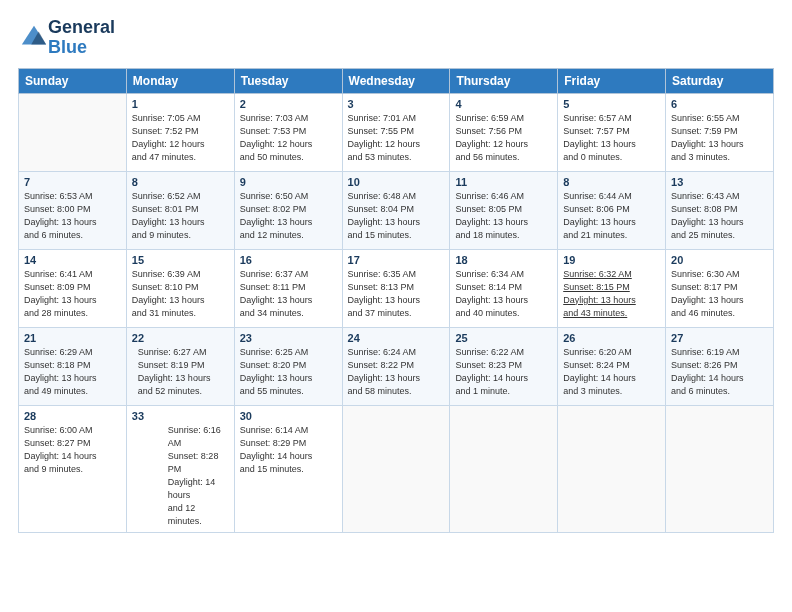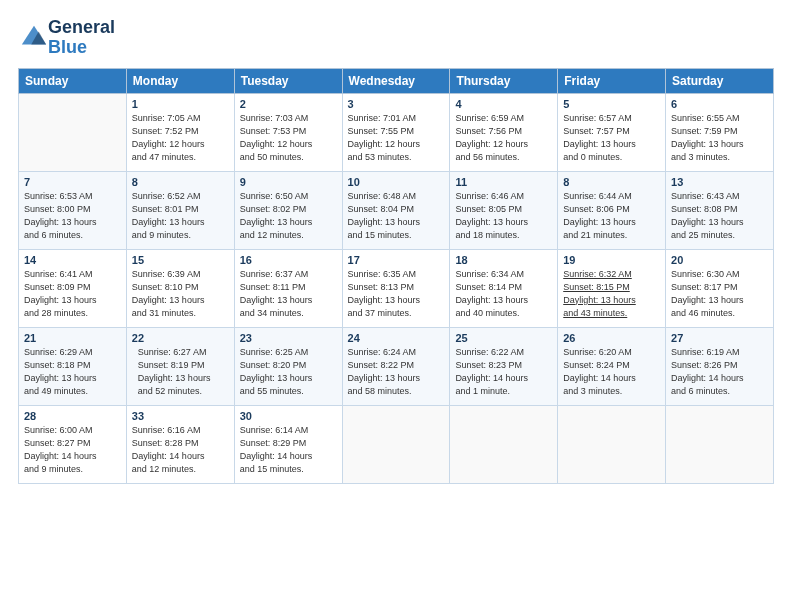--- a/index.html
+++ b/index.html
@@ -331,21 +331,21 @@
         <tr>
           <td>
             <span class="day-number">28</span>
             <div class="day-info" style="white-space: pre-line;">Sunrise: 6:00 AM
 Sunset: 8:27 PM
 Daylight: 14 hours
 and 9 minutes.</div>
           </td>
           <td>
             <span class="day-number">33</span>
-            <div class="day-info" style="white-space: pre-line;">Sunrise: 6:16 AM
+            <div class="day-info" style="white-space: pre-line; margin-left: 36px;">Sunrise: 6:16 AM
 Sunset: 8:28 PM
 Daylight: 14 hours
 and 12 minutes.</div>
           </td>
           <td>
             <span class="day-number">30</span>
             <div class="day-info" style="white-space: pre-line;">Sunrise: 6:14 AM
 Sunset: 8:29 PM
 Daylight: 14 hours
 and 15 minutes.</div>

